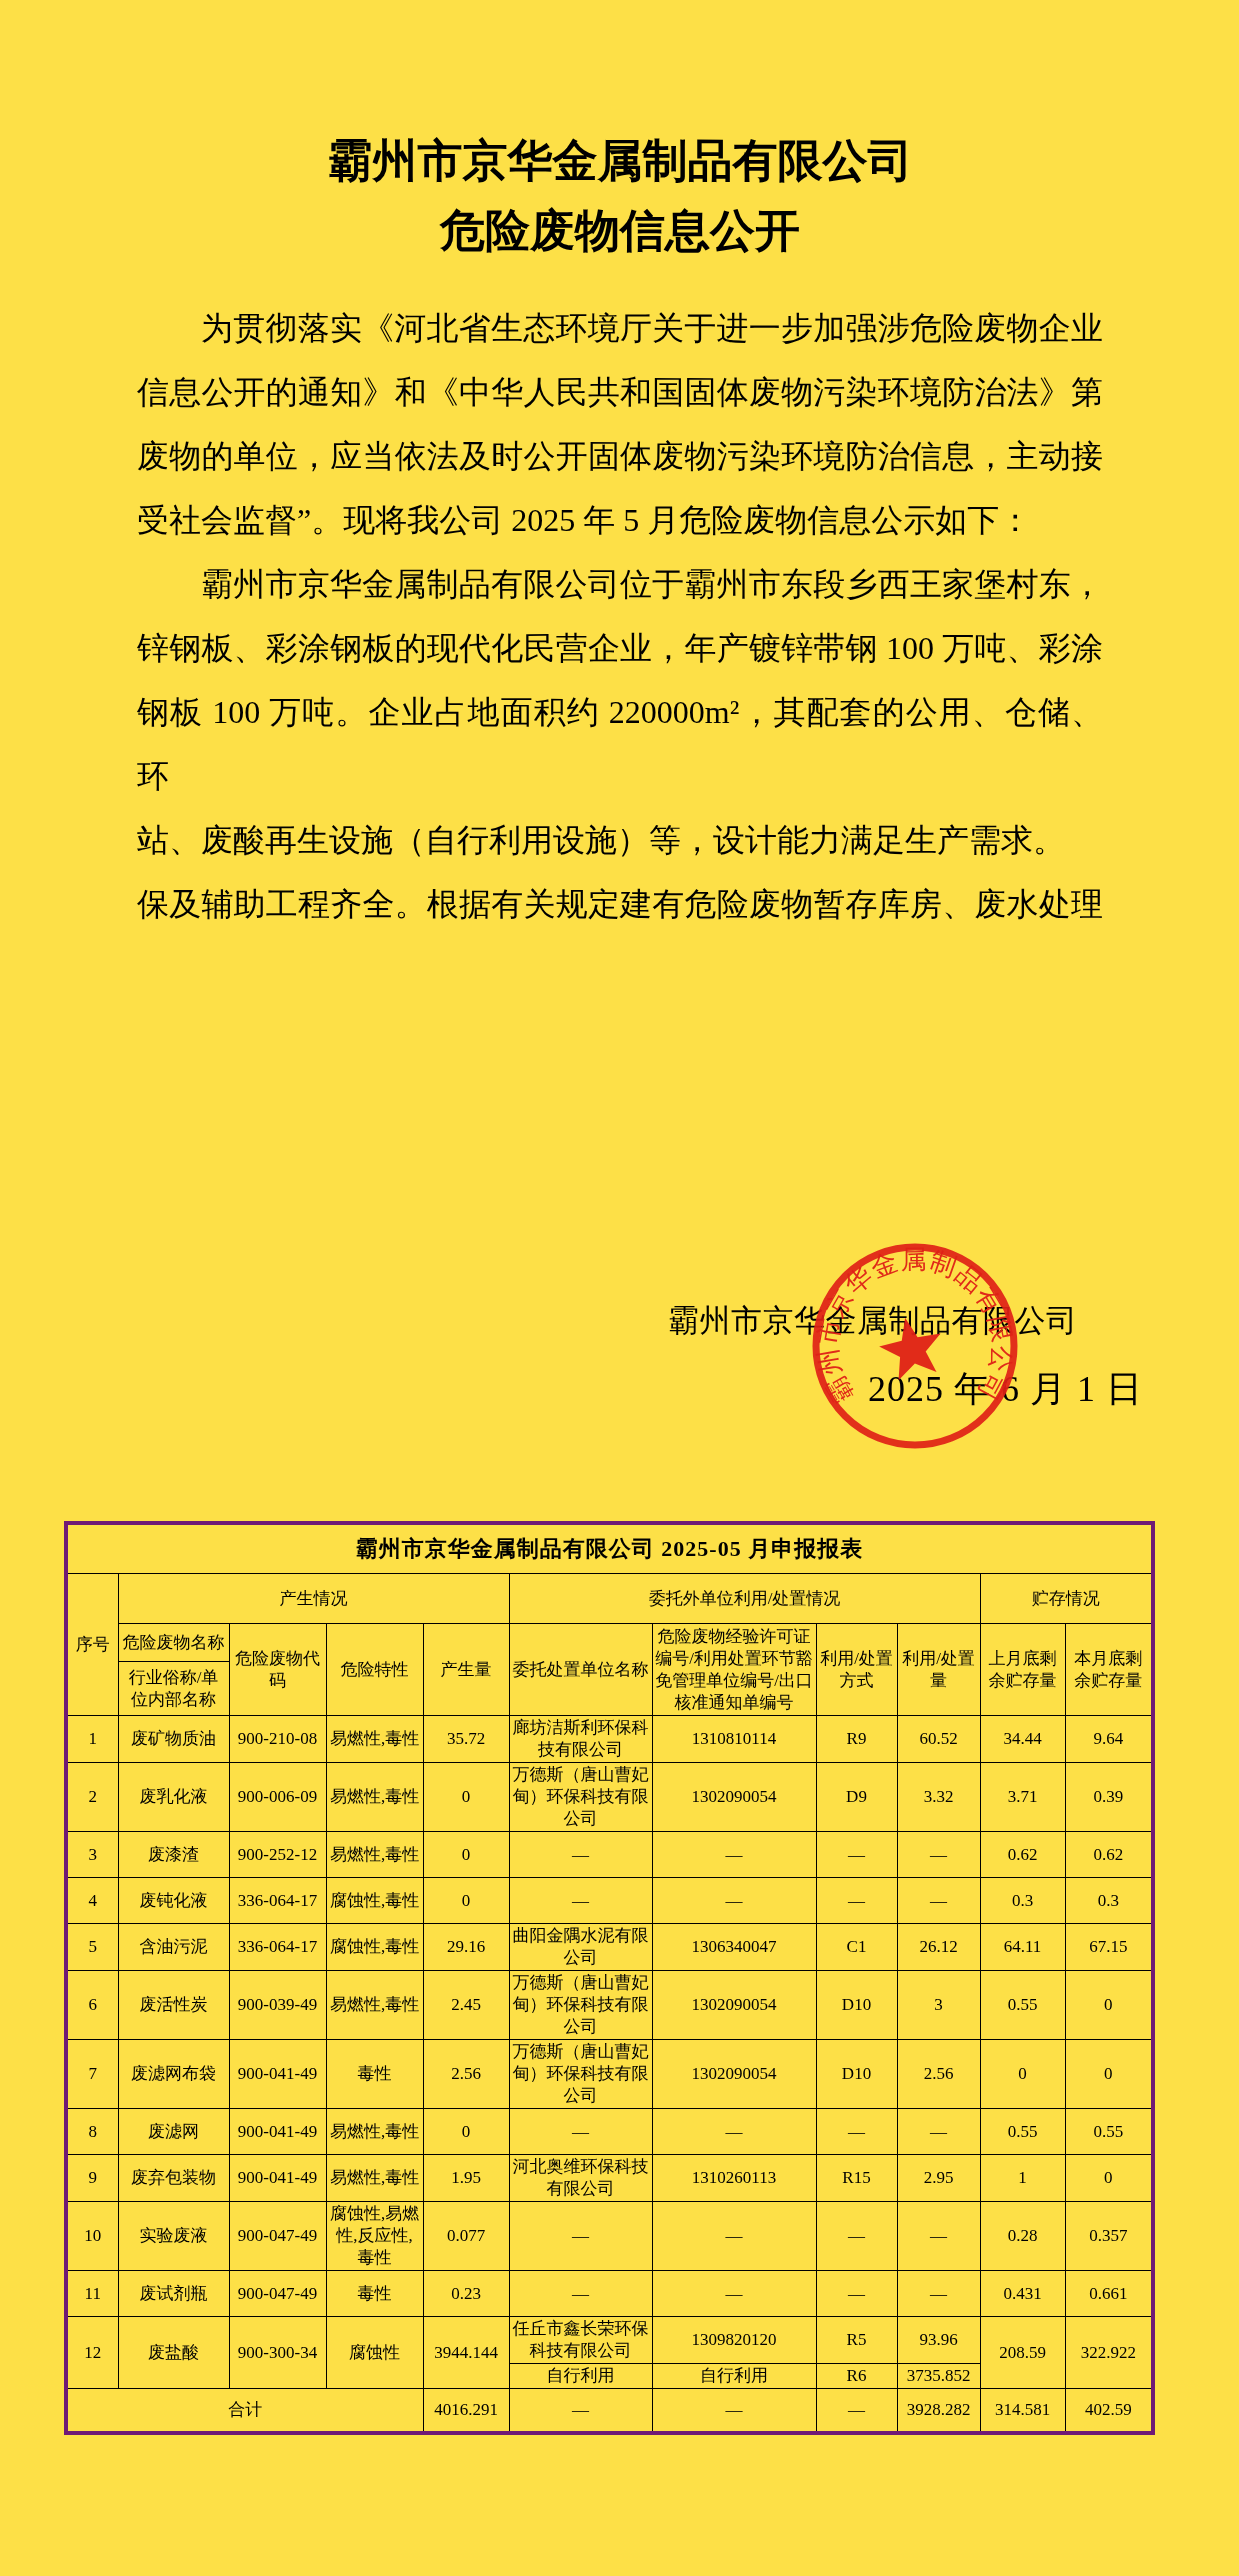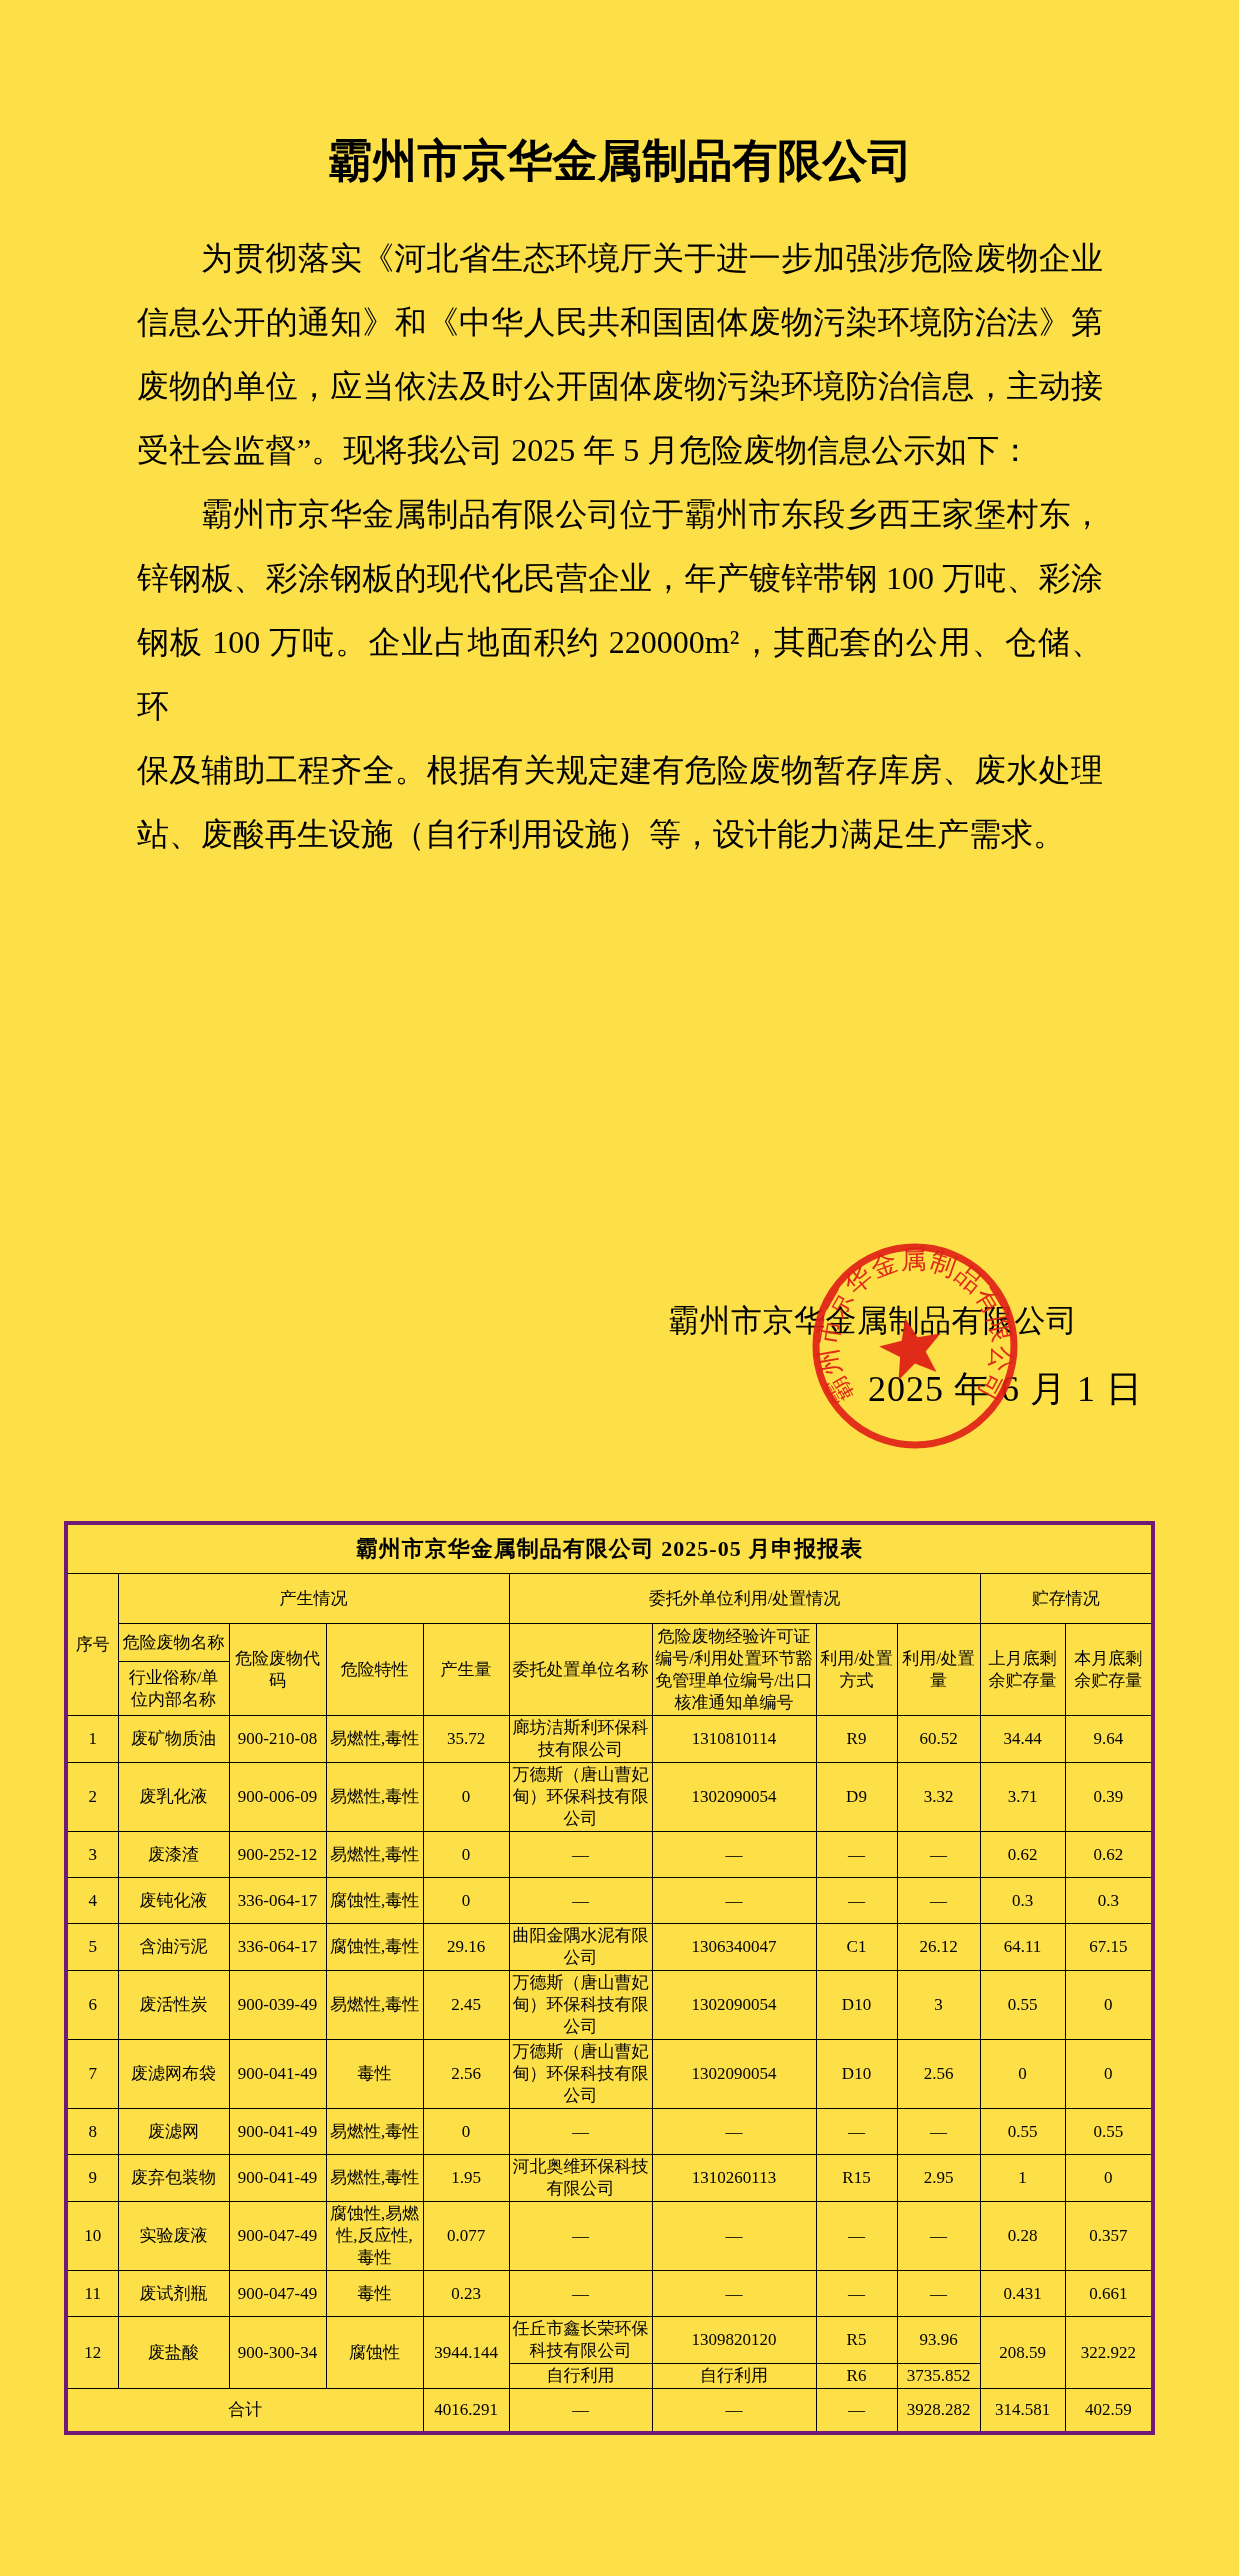--- a/index.html
+++ b/index.html
@@ -31,32 +31,33 @@
   }
   tr.t-title td { font-weight:bold; font-size:22px; height:46px; letter-spacing:1px; }
 </style>
 </head>
 <body>
 
 <div class="page">
 
   <div class="doc-title">
     <div>霸州市京华金属制品有限公司</div>
+    <div>危险废物信息公开</div>
   </div>
 
   <div class="body-text">
       <div class="bline fill indent">为贯彻落实《河北省生态环境厅关于进一步加强涉危险废物企业</div>
       <div class="bline fill">信息公开的通知》和《中华人民共和国固体废物污染环境防治法》第</div>
       <div class="bline fill">废物的单位，应当依法及时公开固体废物污染环境防治信息，主动接</div>
       <div class="bline">受社会监督”。现将我公司 2025 年 5 月危险废物信息公示如下：</div>
       <div class="bline fill indent">霸州市京华金属制品有限公司位于霸州市东段乡西王家堡村东，</div>
       <div class="bline fill">锌钢板、彩涂钢板的现代化民营企业，年产镀锌带钢 100 万吨、彩涂</div>
       <div class="bline fill">钢板 100 万吨。企业占地面积约 220000m²，其配套的公用、仓储、环</div>
+      <div class="bline">站、废酸再生设施（自行利用设施）等，设计能力满足生产需求。</div>
       <div class="bline fill">保及辅助工程齐全。根据有关规定建有危险废物暂存库房、废水处理</div>
-      <div class="bline">站、废酸再生设施（自行利用设施）等，设计能力满足生产需求。</div>
     </div>
 
   <div class="sig-company">霸州市京华金属制品有限公司</div>
   <div class="sig-date">2025 年 6 月 1 日</div>
 
   <svg class="seal-svg" width="270" height="270" viewBox="780 1212 270 270">
     <circle cx="915" cy="1346" r="99" fill="none" stroke-width="7" opacity="0.92" stroke="#df2117"></circle>
     <path id="sealArc" d="M 855 1396 A 78 78 0 1 1 975 1396" fill="none"></path>
     <text font-size="26" opacity="0.95" letter-spacing="1" fill="#df2117">
       <textPath href="#sealArc">霸州市京华金属制品有限公司</textPath>

